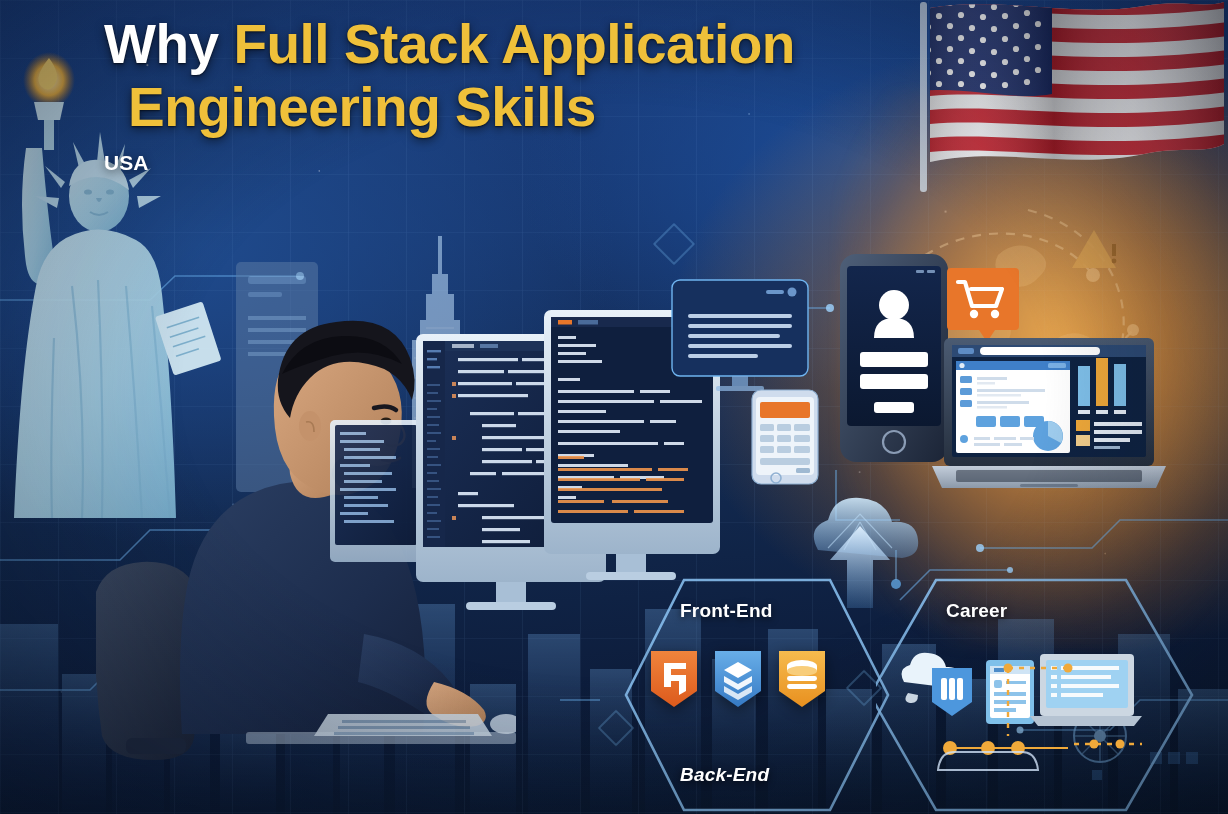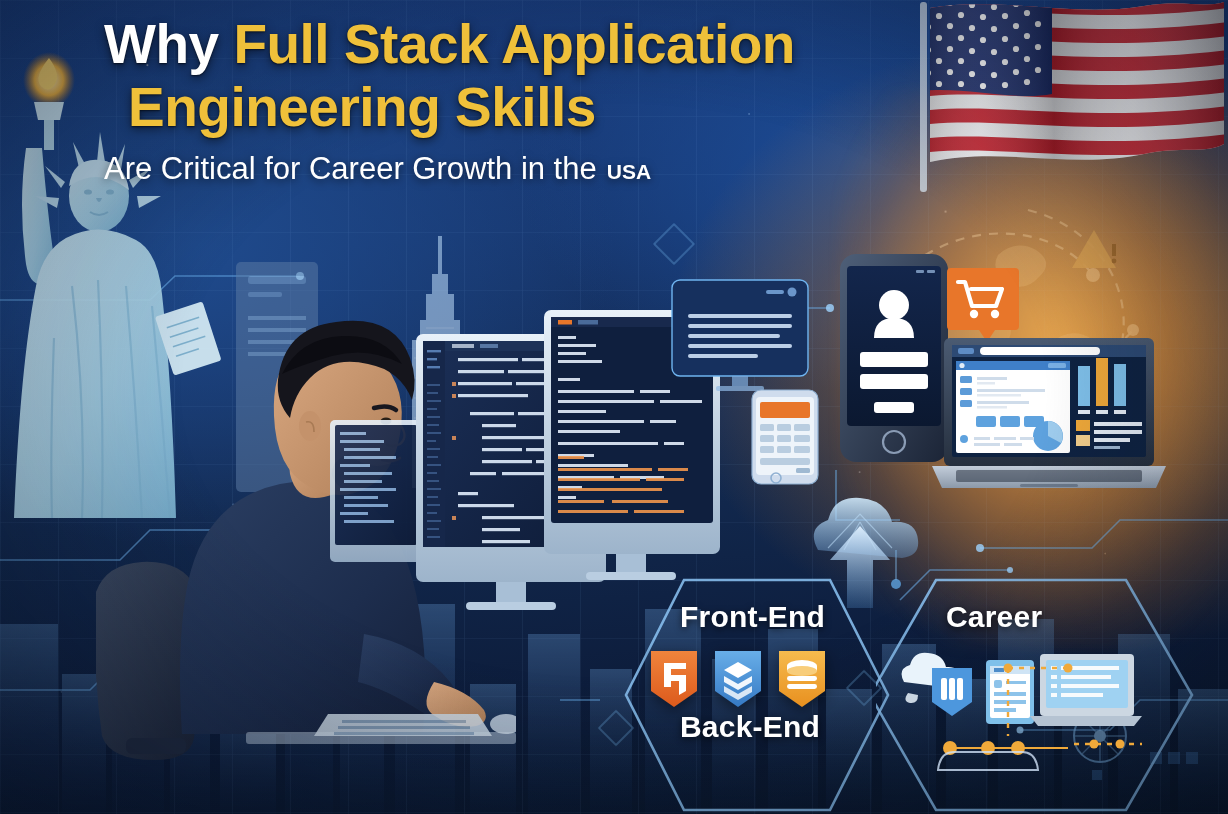--- a/index.html
+++ b/index.html
@@ -97,24 +97,24 @@
   .small-phone { position:absolute; left:750px; top:388px; width:70px; height:98px; }
   .big-phone { position:absolute; left:838px; top:252px; width:112px; height:212px; }
   .cart-badge { position:absolute; left:945px; top:266px; width:76px; height:76px; }
   .laptop { position:absolute; left:928px; top:336px; width:242px; height:170px; }
   .cloud-arrow { position:absolute; left:792px; top:492px; width:140px; height:120px; }
 
   
   .hex-left { position:absolute; left:622px; top:576px; width:270px; height:238px; }
   .hex-right { position:absolute; left:876px; top:576px; width:320px; height:238px; }
   .label-front { position:absolute; left:680px; top:600px; z-index:25; }
-  .label-back  { position:absolute; left:680px; top:710px; z-index:25; }
+  .label-back  { position:absolute; left:680px; top:764px; z-index:25;font-style:italic; }
   .label-devops{ position:absolute; left:946px; top:600px; z-index:25; }
   .stack-label {
-    font-size:30px; font-weight:bold; color:#ffffff; letter-spacing:0.2px;
+    font-size:19px; font-weight:bold; color:#ffffff; letter-spacing:0.2px;
     text-shadow:0 2px 7px rgba(0,0,0,.65);
     white-space:nowrap;
   }
   .badges { position:absolute; left:648px; top:648px; display:flex; gap:12px; z-index:24; }
   .badge { width:52px; height:62px; filter:drop-shadow(0 4px 7px rgba(0,0,0,.45)); }
 
   .devops-row { position:absolute; left:898px; top:648px; width:250px; height:130px; z-index:24; }
 
   
   .circuits { position:absolute; inset:0; }
@@ -382,21 +382,20 @@
 
   <div class="title-block">
     <div class="t-line1">
       <span class="t-white">Why</span>
       <span class="t-gold">Full Stack Application</span>
     </div>
     <div class="t-line2">
       <span class="t-gold">Engineering Skills</span>
     </div>
     <div class="subtitle">
-      <span>Are Critical for Career Growth in the</span>
       <span class="sub-strong">USA</span>
     </div>
   </div>
 
   <svg class="desk-person" viewBox="0 0 420 552">
     <defs>
       <linearGradient id="shirt" x1="0" y1="0" x2="1" y2="1">
         <stop offset="0%" stop-color="#2b3f63"></stop>
         <stop offset="60%" stop-color="#1d2d4d"></stop>
         <stop offset="100%" stop-color="#141f38"></stop>

